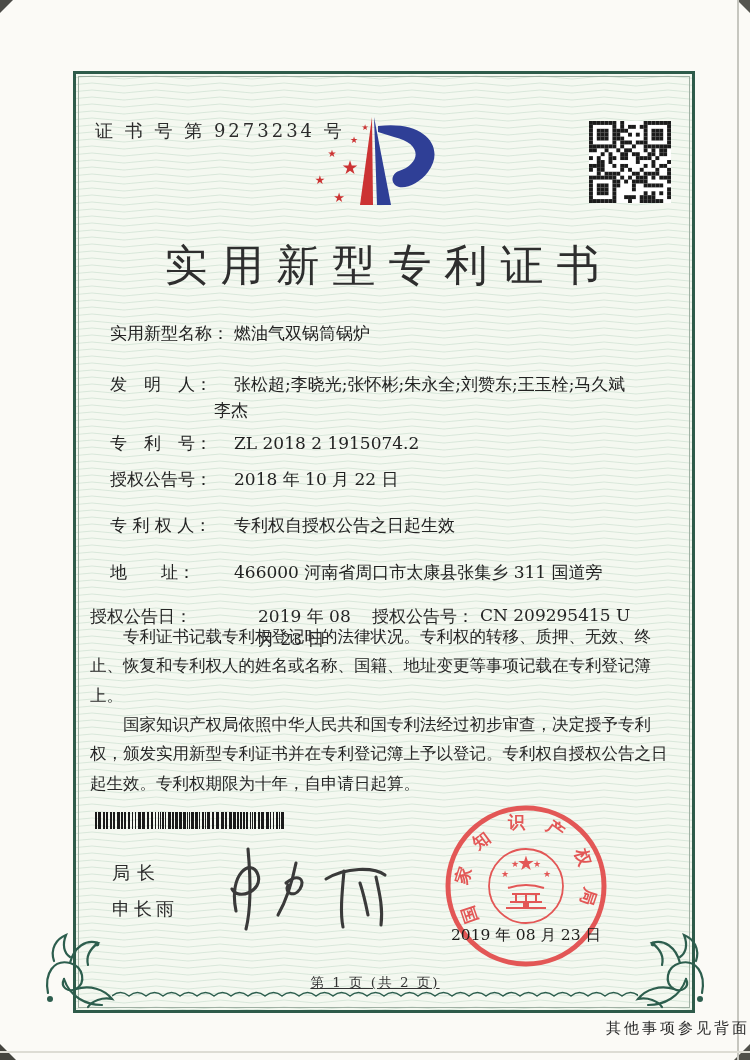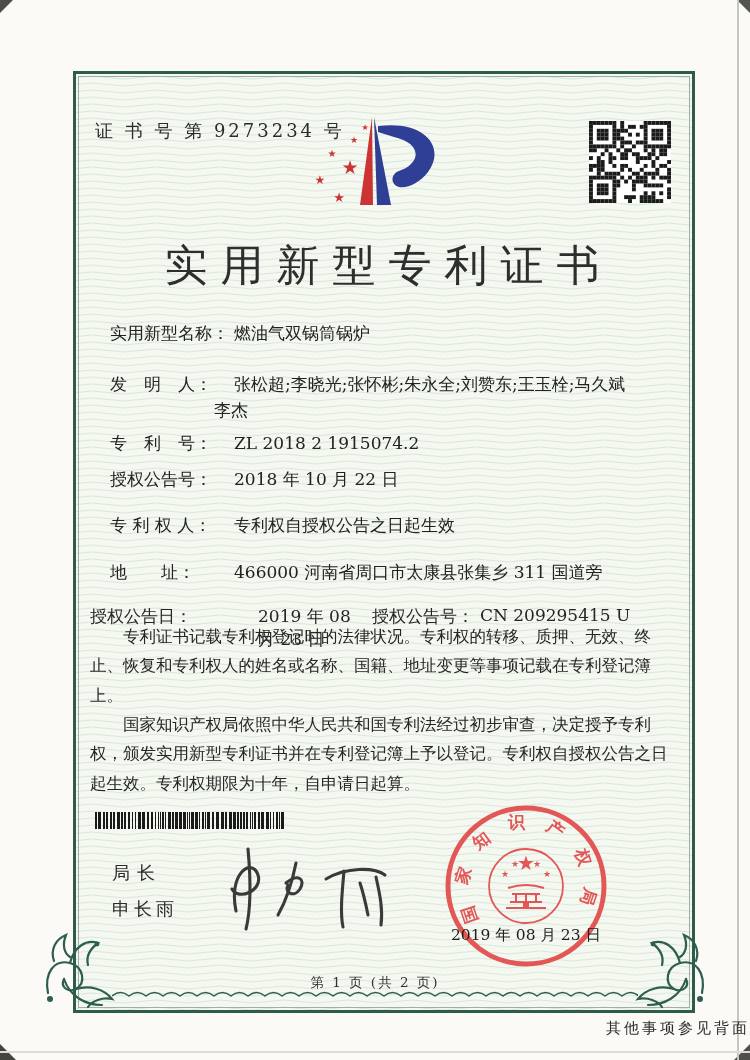--- a/index.html
+++ b/index.html
@@ -43,21 +43,21 @@
   
   .barcode{left:95px;top:812px;}
   .officer-title{left:112px;top:861px;font-size:18px;letter-spacing:7px;color:#2b2b2b;}
   .officer-name{left:112px;top:897px;font-size:18px;letter-spacing:4px;color:#2b2b2b;}
   .signature{left:208px;top:843px;}
   .seal{left:440px;top:800px;opacity:.92;}
   .seal-date{left:442px;top:925px;width:168px;text-align:center;font-size:15.5px;color:#1d1d1b;}
   .scallop{left:112px;top:988px;}
   .flourish-l{left:40px;top:931px;}
   .flourish-r{left:632px;top:931px;transform:scaleX(-1);}
-  .page-number{left:0;right:0;top:974px;text-align:center;font-size:13.5px;letter-spacing:2px;color:#333;}
+  .page-number{left:0;right:0;top:974px;text-align:center;font-size:13.5px;letter-spacing:2px;color:#333;text-decoration:underline;}
   .back-note{left:0;right:0;top:1019px;text-align:right;font-size:15px;letter-spacing:3px;color:#2b2b2b;}
 </style>
 </head>
 <body>
 
 <div class="corner-mark cm-tl"></div>
 <div class="corner-mark cm-tr"></div>
 <div class="corner-mark cm-bl"></div>
 <div class="corner-mark cm-br"></div>
 <div class="abs scan-edge-right"></div>

